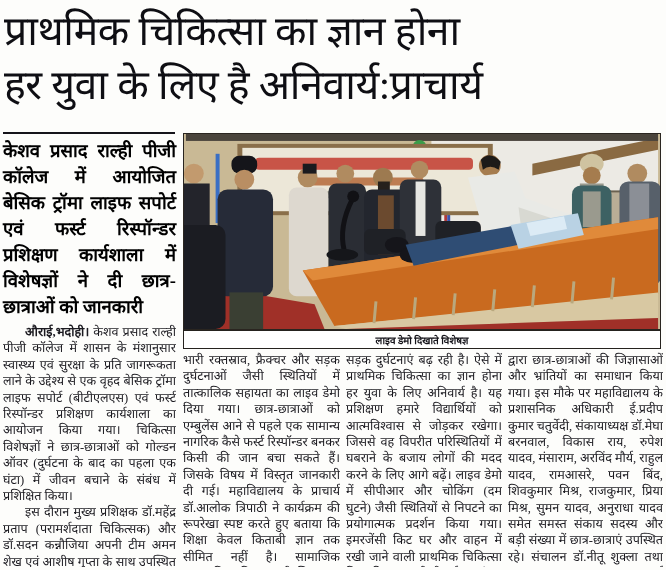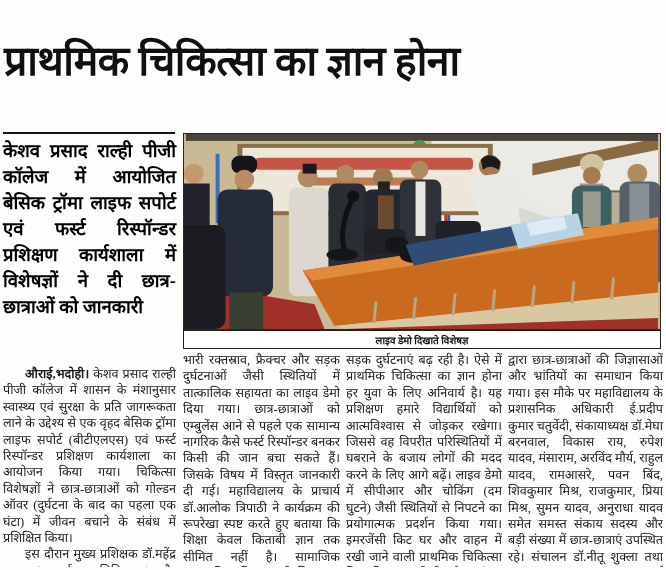--- a/index.html
+++ b/index.html
@@ -7,25 +7,24 @@
   body {
     position:relative;
     width:666px; height:570px;
     background:#fdfdfb;
     font-family:"Liberation Serif", serif;
     color:#121115;
     overflow:hidden;
   }
   .headline {
     position:absolute; left:4px; top:4px; width:658px;
-    font-weight:bold; color:#0e0e13;
+    font-weight:normal; color:#0e0e13;
     font-size:41px; line-height:54px;
     letter-spacing:-0.5px;
     white-space:nowrap;
-    margin-top:30px;
   }
   .rule {
     position:absolute; left:3px; top:132px; width:172px;
     border-top:2px solid #15141a;
   }
   .subheading {
     position:absolute; left:3px; top:138px; width:173px;
     font-weight:bold; font-size:18.5px; line-height:26px;
     text-align:justify; color:#000000;
   }
@@ -34,37 +33,38 @@
     font-size:12.6px; line-height:16.4px;
     text-align:justify; color:#1b1a20;
     font-family:"Liberation Serif", serif;
   }
   .col p + p { text-indent:22px; }
   .col1 { left:3px; top:324px; width:173px; height:243px; overflow:hidden; }
   .col2 { left:183px; top:352px; width:157px; height:215px; overflow:hidden; }
   .col3 { left:346px; top:352px; width:156px; height:215px; overflow:hidden; }
   .col4 { left:508px; top:352px; width:155px; height:215px; overflow:hidden; }
   .dateline { font-weight:bold; }
-  .col1 p:first-child { text-indent:22px;margin-top:42px; }
+  .col1 p:first-child { text-indent:22px; }
   .photo-frame {
     position:absolute; left:183px; top:133px; width:478px; height:197px;
     border:1px solid #2a2520; background:#c9b995; overflow:hidden;
   }
   .caption-box {
     position:absolute; left:183px; top:330px; width:478px; height:19px;
     border:1.5px solid #25221e; background:#ffffff;
     display:flex; align-items:center; justify-content:center;
     font-weight:bold; font-size:10px; color:#15141a;
   }
 </style>
 </head>
 <body>
 
 <h1 class="headline">
   <div>प्राथमिक चिकित्सा का ज्ञान होना</div>
+  <div>हर युवा के लिए है अनिवार्य:प्राचार्य</div>
 </h1>
 
 <div class="rule"></div>
 <div class="subheading">केशव प्रसाद राल्ही पीजी कॉलेज में आयोजित बेसिक ट्रॉमा लाइफ सपोर्ट एवं फर्स्ट रिस्पॉन्डर प्रशिक्षण कार्यशाला में विशेषज्ञों ने दी छात्र-छात्राओं को जानकारी</div>
 
 <div class="col col1">
   <p><span class="dateline">औराई,भदोही।</span><span> केशव प्रसाद राल्ही पीजी कॉलेज में शासन के मंशानुसार स्वास्थ्य एवं सुरक्षा के प्रति जागरूकता लाने के उद्देश्य से एक वृहद बेसिक ट्रॉमा लाइफ सपोर्ट (बीटीएलएस) एवं फर्स्ट रिस्पॉन्डर प्रशिक्षण कार्यशाला का आयोजन किया गया। चिकित्सा विशेषज्ञों ने छात्र-छात्राओं को गोल्डन ऑवर (दुर्घटना के बाद का पहला एक घंटा) में जीवन बचाने के संबंध में प्रशिक्षित किया।</span></p>
   <p>इस दौरान मुख्य प्रशिक्षक डॉ.महेंद्र प्रताप (परामर्शदाता चिकित्सक) और डॉ.सदन कन्नौजिया अपनी टीम अमन शेख एवं आशीष गुप्ता के साथ उपस्थित रहें। शीतकालीन सत्र में हृदय गति रुकने</p>
 </div>
 

